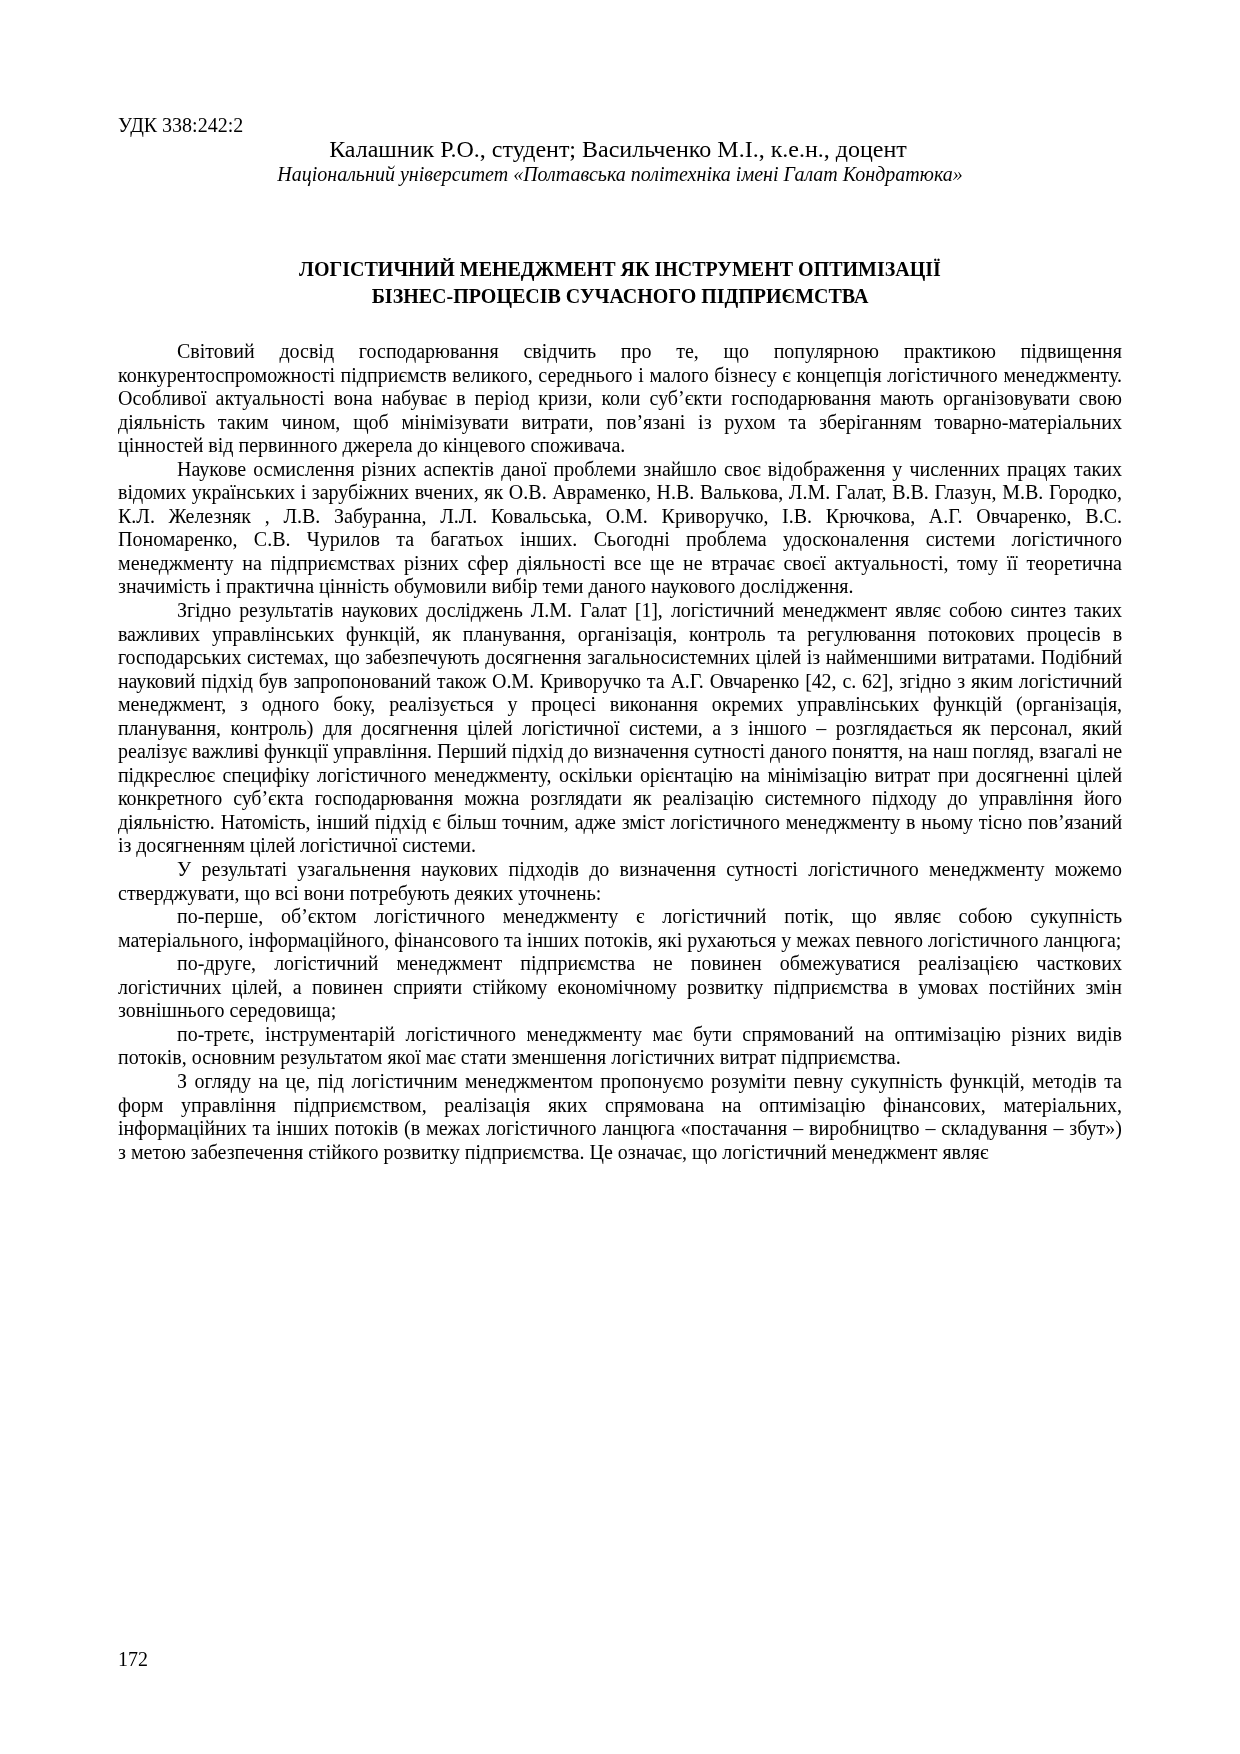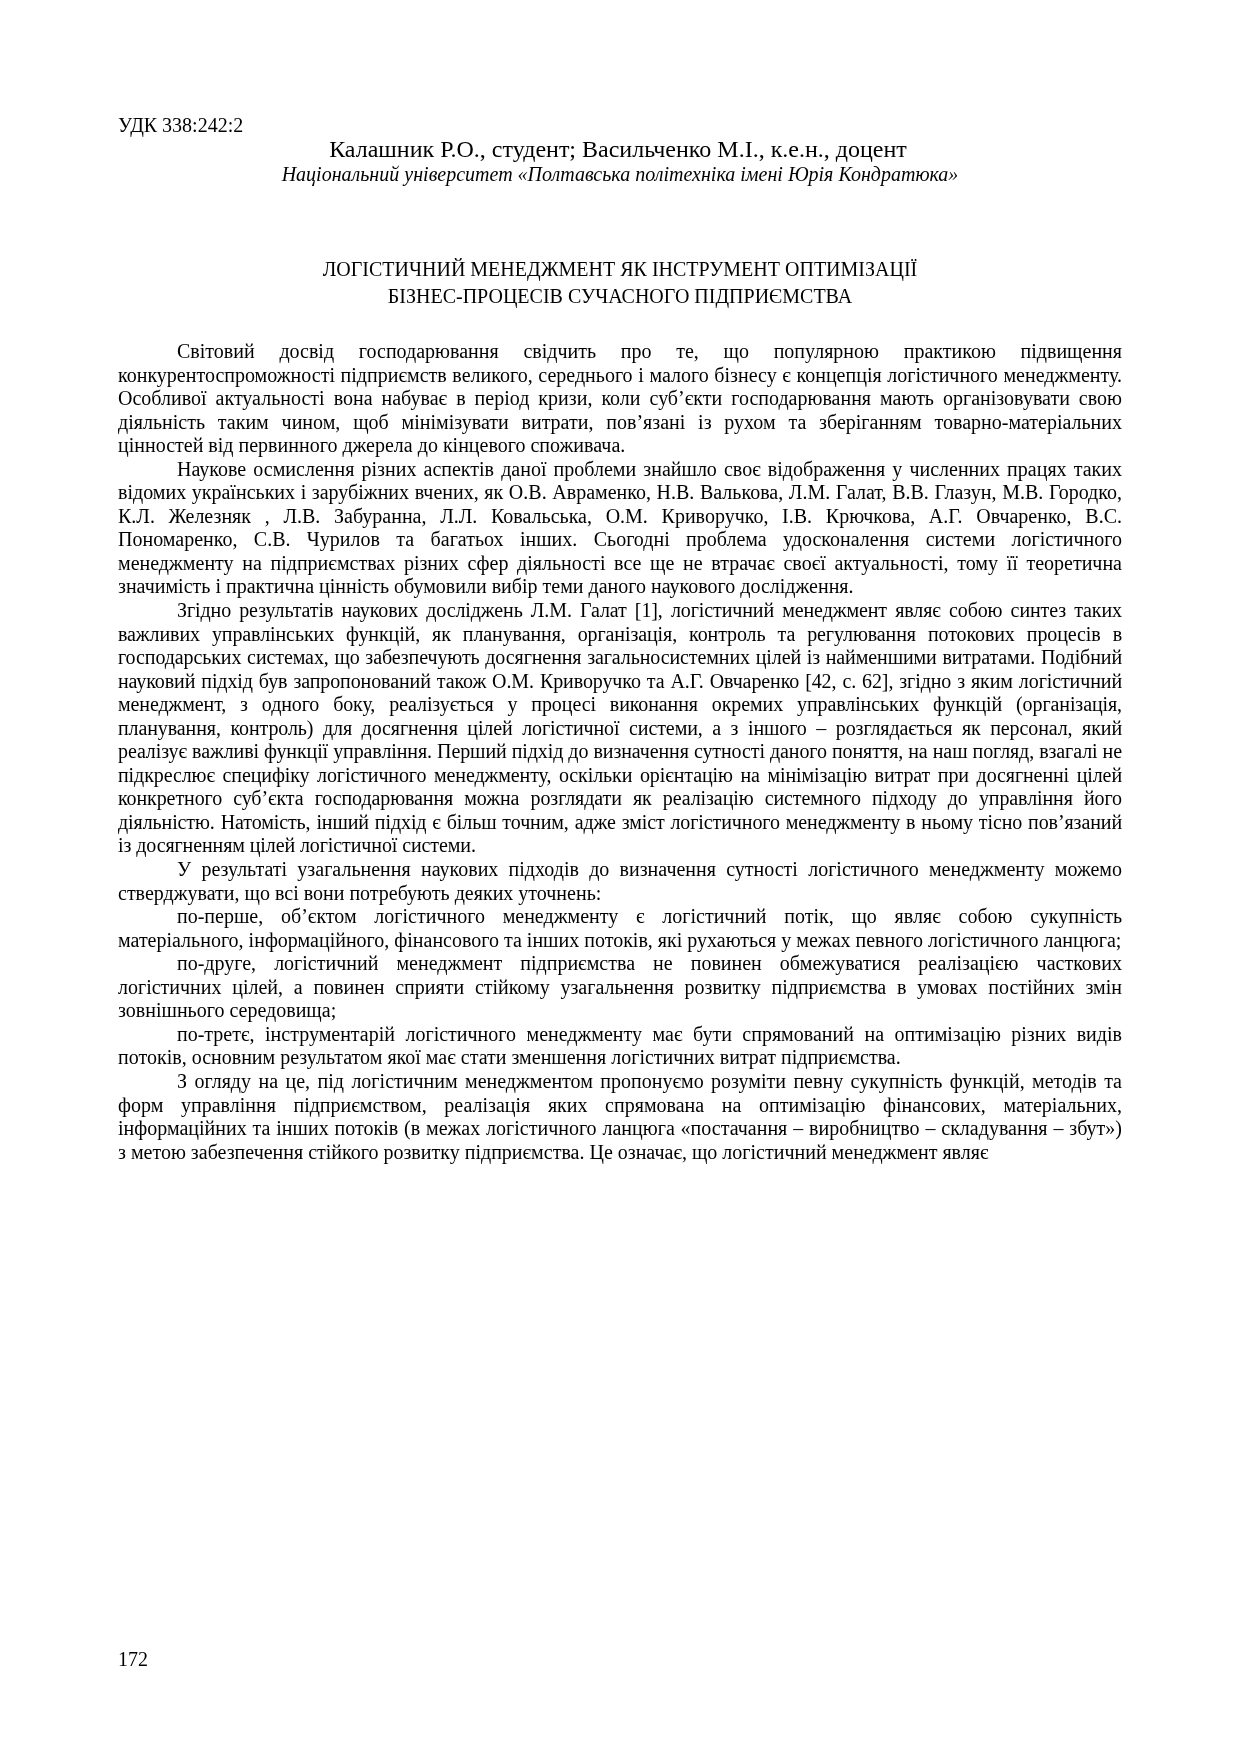--- a/index.html
+++ b/index.html
@@ -6,48 +6,48 @@
   body { width: 1240px; height: 1754px; position: relative; overflow: hidden; }
   .page {
     position: absolute; left: 0; top: 0; width: 1032px; height: 1754px;
     font-family: "Liberation Serif", "DejaVu Serif", serif;
     color: #000;
   }
   .udk { position: absolute; left: 118px; top: 113px; font-size: 20px; line-height: 24px; }
   .authors { position: absolute; left: 116px; width: 1004px; top: 137px; text-align: center; font-size: 24px; line-height: 24px; }
   .affil { position: absolute; left: 118px; width: 1004px; top: 162px; text-align: center; font-size: 20px; line-height: 24px; font-style: italic; }
   .city { position: absolute; left: 118px; width: 1004px; top: 186px; text-align: center; font-size: 20px; line-height: 24px; font-style: italic; }
-  .title { position: absolute; left: 118px; width: 1004px; top: 256px; text-align: center; font-size: 20px; line-height: 27px; font-weight: normal; }
+  .title { position: absolute; left: 118px; width: 1004px; top: 256px; text-align: center; font-size: 20px; line-height: 27px; font-weight: bold; }
   .title div { white-space: nowrap; }
   .body {
     position: absolute; left: 118px; width: 1004px; top: 340px;
     font-size: 20px; line-height: 23.55px; text-align: justify; font-family: Liberation Serif, serif;
   }
   .body p { margin: 0; text-indent: 59px; }
   .body p.tight { letter-spacing: -0.1px; }
   .pagenum { position: absolute; left: 118px; width: 1004px; top: 1647px; text-align: left; font-size: 20px; line-height: 24px; }
 </style>
 </head>
 <body>
 
 <div class="page">
   <div class="udk">УДК 338:242:2</div>
   <div class="authors">Калашник Р.О., студент; Васильченко М.І., к.е.н., доцент</div>
-  <div class="affil">Національний університет «Полтавська політехніка імені Юрія Кондратюка»</div>
+  <div class="affil">Національний університет «Полтавська політехніка імені Галат Кондратюка»</div>
 
   <div class="title">
     <div>ЛОГІСТИЧНИЙ МЕНЕДЖМЕНТ ЯК ІНСТРУМЕНТ ОПТИМІЗАЦІЇ</div>
     <div>БІЗНЕС-ПРОЦЕСІВ СУЧАСНОГО ПІДПРИЄМСТВА</div>
   </div>
 
   <div class="body">
     <p>Світовий досвід господарювання свідчить про те, що популярною практикою підвищення конкурентоспроможності підприємств великого, середнього і малого бізнесу є концепція логістичного менеджменту. Особливої актуальності вона набуває в період кризи, коли суб’єкти господарювання мають організовувати свою діяльність таким чином, щоб мінімізувати витрати, пов’язані із рухом та зберіганням товарно-матеріальних цінностей від первинного джерела до кінцевого споживача.</p>
     <p>Наукове осмислення різних аспектів даної проблеми знайшло своє відображення у численних працях таких відомих українських і зарубіжних вчених, як О.В. Авраменко, Н.В. Валькова, Л.М. Галат, В.В. Глазун, М.В. Городко, К.Л. Железняк , Л.В. Забуранна, Л.Л. Ковальська, О.М. Криворучко, І.В. Крючкова, А.Г. Овчаренко, В.С. Пономаренко, С.В. Чурилов та багатьох інших. Сьогодні проблема удосконалення системи логістичного менеджменту на підприємствах різних сфер діяльності все ще не втрачає своєї актуальності, тому її теоретична значимість і практична цінність обумовили вибір теми даного наукового дослідження.</p>
     <p class="tight">Згідно результатів наукових досліджень Л.М. Галат [1], логістичний менеджмент являє собою синтез таких важливих управлінських функцій, як планування, організація, контроль та регулювання потокових процесів в господарських системах, що забезпечують досягнення загальносистемних цілей із найменшими витратами. Подібний науковий підхід був запропонований також О.М. Криворучко та А.Г. Овчаренко [42, с. 62], згідно з яким логістичний менеджмент, з одного боку, реалізується у процесі виконання окремих управлінських функцій (організація, планування, контроль) для досягнення цілей логістичної системи, а з іншого – розглядається як персонал, який реалізує важливі функції управління. Перший підхід до визначення сутності даного поняття, на наш погляд, взагалі не підкреслює специфіку логістичного менеджменту, оскільки орієнтацію на мінімізацію витрат при досягненні цілей конкретного суб’єкта господарювання можна розглядати як реалізацію системного підходу до управління його діяльністю. Натомість, інший підхід є більш точним, адже зміст логістичного менеджменту в ньому тісно пов’язаний із досягненням цілей логістичної системи.</p>
     <p>У результаті узагальнення наукових підходів до визначення сутності логістичного менеджменту можемо стверджувати, що всі вони потребують деяких уточнень:</p>
     <p>по-перше, об’єктом логістичного менеджменту є логістичний потік, що являє собою сукупність матеріального, інформаційного, фінансового та інших потоків, які рухаються у межах певного логістичного ланцюга;</p>
-    <p>по-друге, логістичний менеджмент підприємства не повинен обмежуватися реалізацією часткових логістичних цілей, а повинен сприяти стійкому узагальнення розвитку підприємства в умовах постійних змін зовнішнього середовища;</p>
+    <p>по-друге, логістичний менеджмент підприємства не повинен обмежуватися реалізацією часткових логістичних цілей, а повинен сприяти стійкому економічному розвитку підприємства в умовах постійних змін зовнішнього середовища;</p>
     <p>по-третє, інструментарій логістичного менеджменту має бути спрямований на оптимізацію різних видів потоків, основним результатом якої має стати зменшення логістичних витрат підприємства.</p>
     <p>З огляду на це, під логістичним менеджментом пропонуємо розуміти певну сукупність функцій, методів та форм управління підприємством, реалізація яких спрямована на оптимізацію фінансових, матеріальних, інформаційних та інших потоків (в межах логістичного ланцюга «постачання – виробництво – складування – збут») з метою забезпечення стійкого розвитку підприємства. Це означає, що логістичний менеджмент являє</p>
   </div>
 
   <div class="pagenum">172</div>
 </div>
 
 </body></html>

